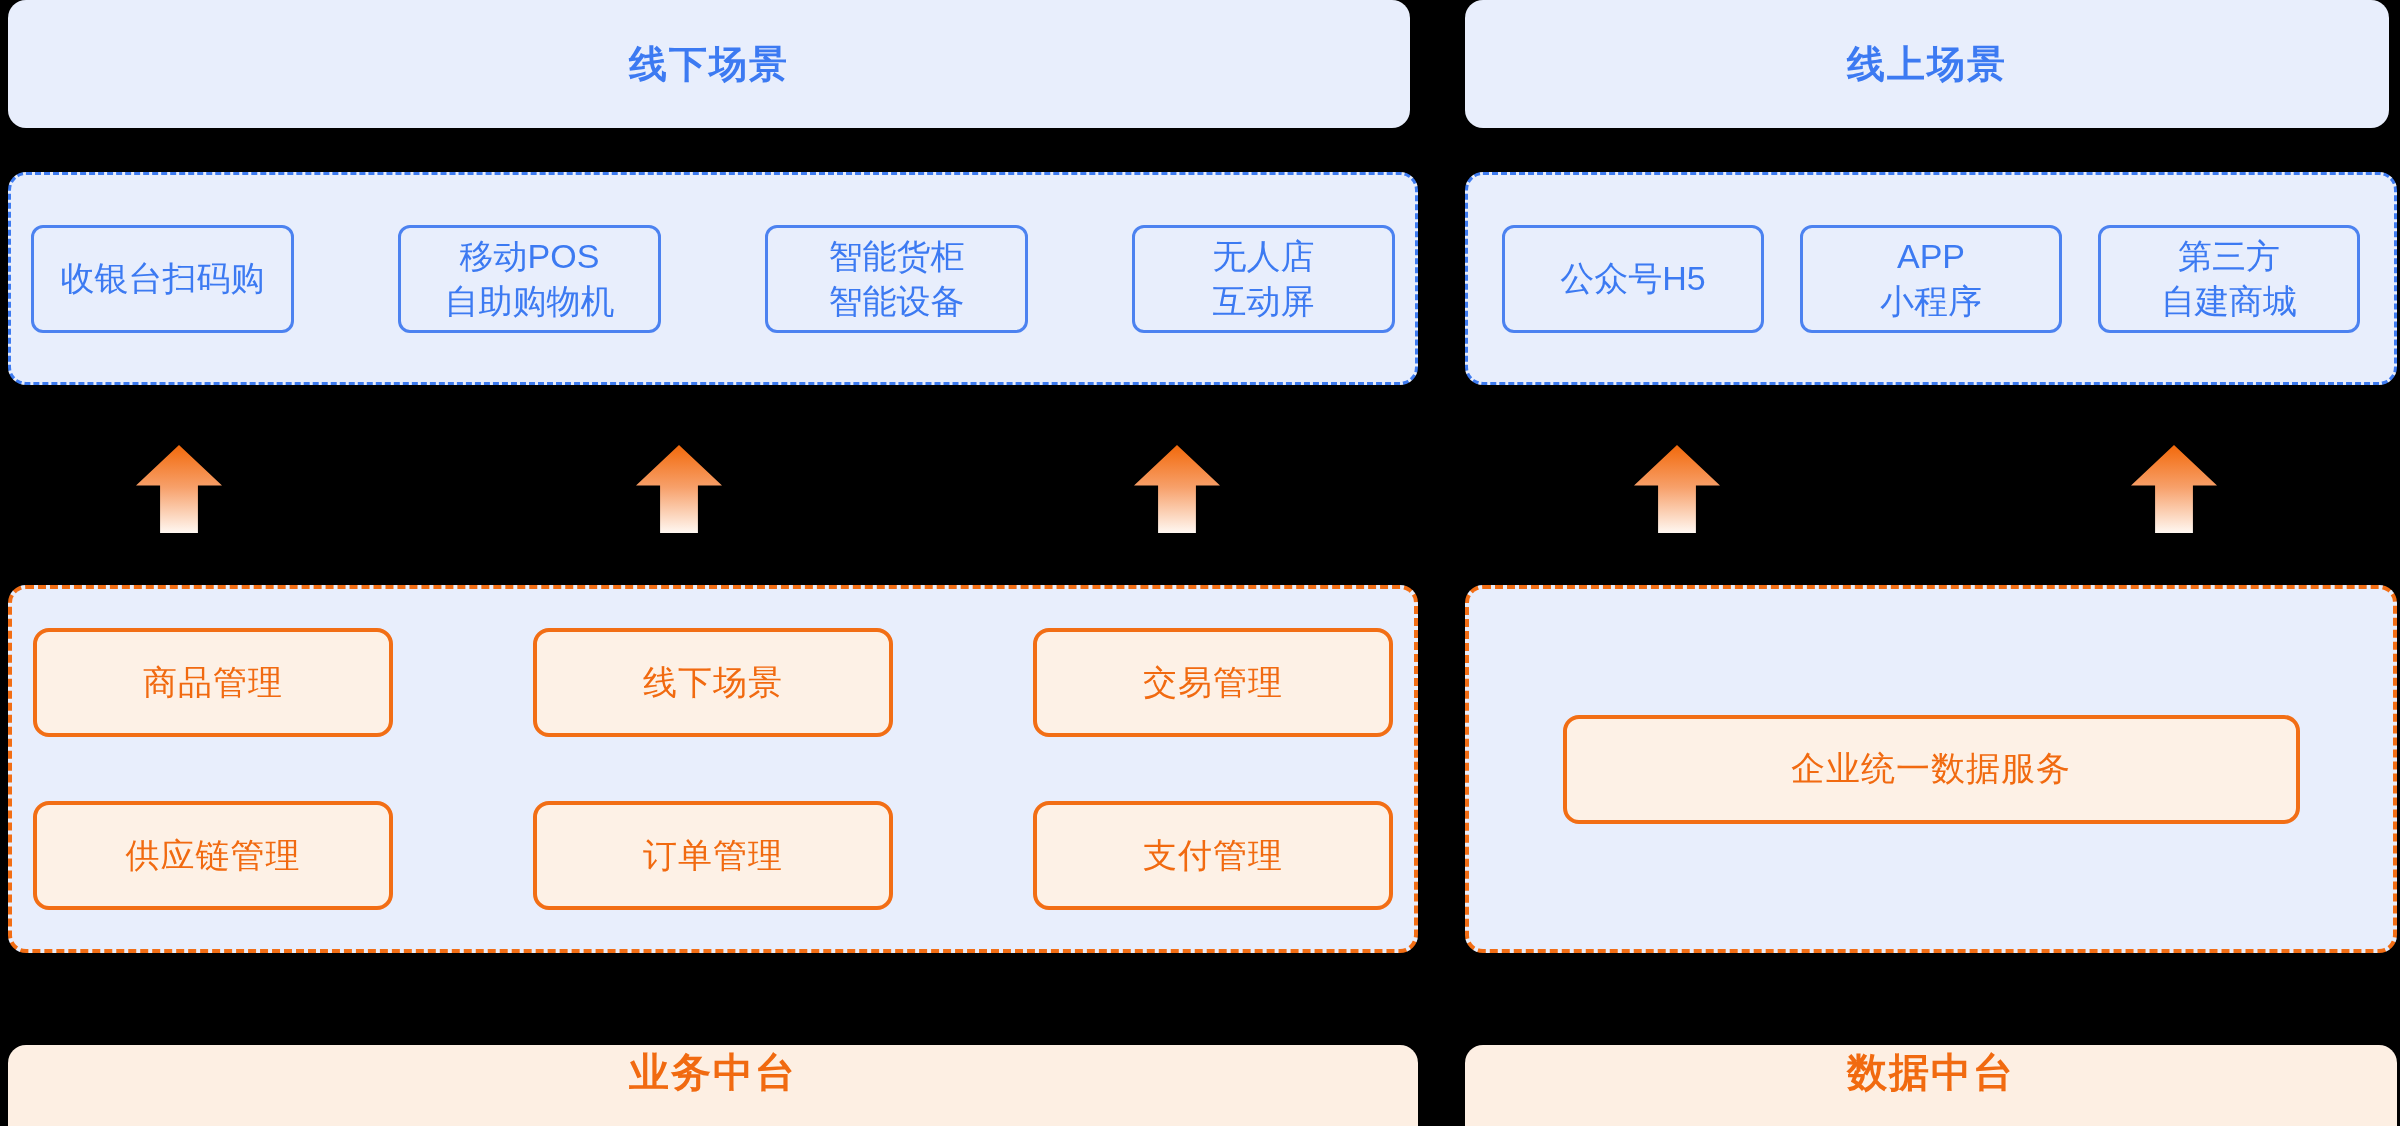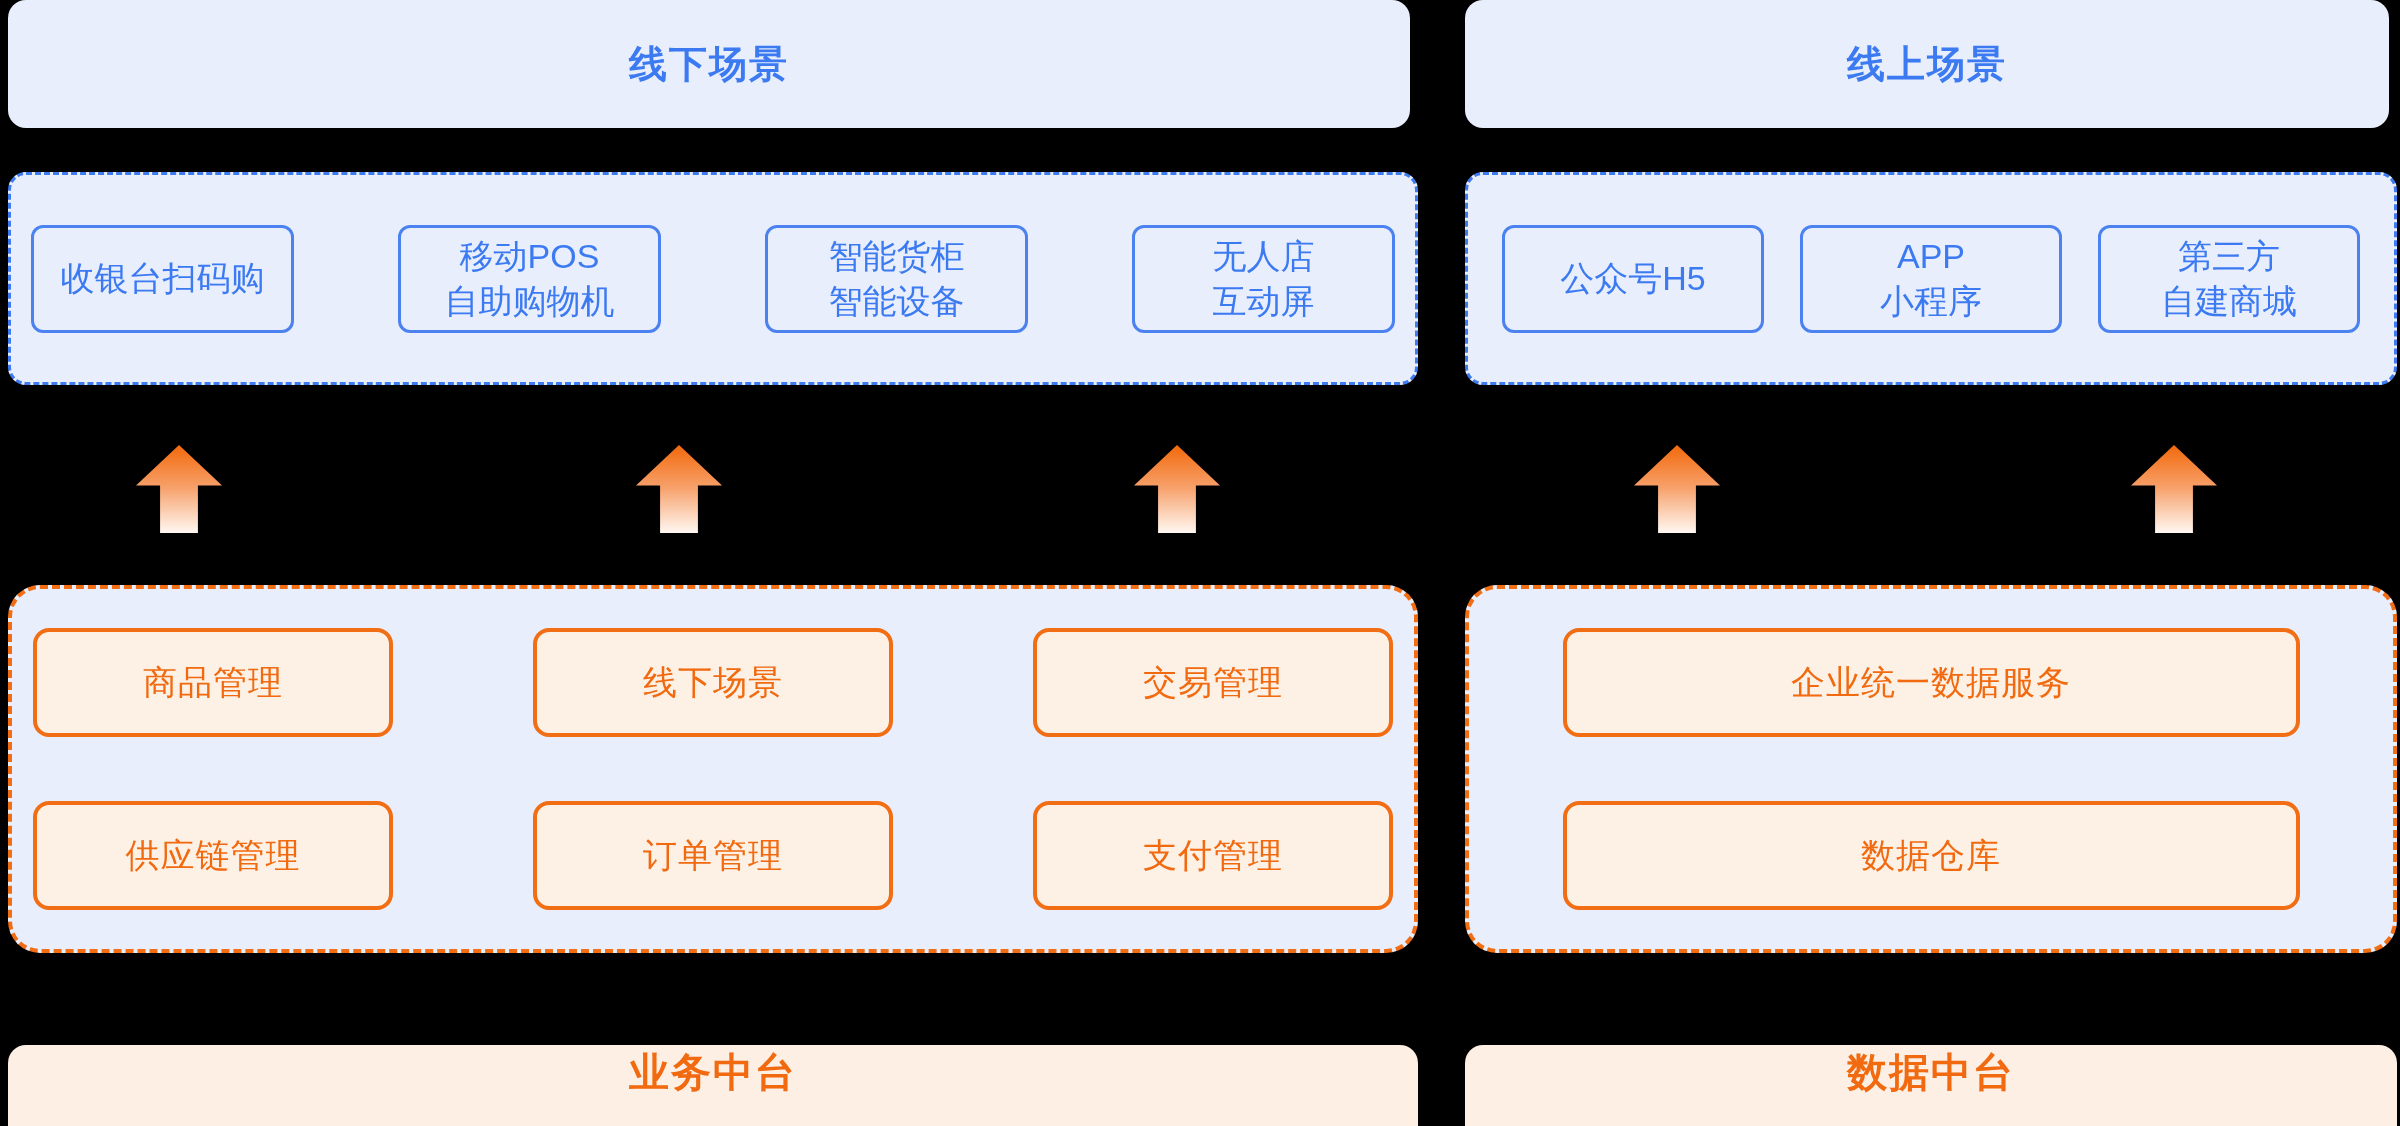--- a/index.html
+++ b/index.html
@@ -49,21 +49,21 @@
   .channels-right .channel-box{width:262px;}
 
   .arrow{
     position:absolute;top:445px;width:86px;height:88px;
     background:linear-gradient(180deg,var(--arrow-top) 0%,var(--arrow-mid) 48%,var(--arrow-bot) 100%);
     clip-path:polygon(50% 0%,100% 46%,72% 46%,72% 100%,28% 100%,28% 46%,0% 46%);
   }
 
   .services{
     position:absolute;top:585px;left:0;right:0;height:368px;box-sizing:border-box;
-    background:var(--lightblue);border:4px dashed var(--orange);border-radius:32px;
+    background:var(--lightblue);border:4px dashed var(--orange);border-radius:18px;
     display:flex;flex-direction:column;justify-content:center;gap:64px;
   }
   .svc-row{display:flex;justify-content:center;}
   .svc-row-left{gap:140px;}
   .svc-box{
     box-sizing:border-box;height:109px;
     background:var(--cream);border:4px solid var(--orange);border-radius:16px;
     display:flex;align-items:center;justify-content:center;text-align:center;
     font-size:34px;color:var(--orange-text);letter-spacing:1px;
   }
@@ -132,23 +132,20 @@
 自建商城</div>
     </div>
 
     <div class="arrow" style="left:169px"></div>
     <div class="arrow" style="left:666px"></div>
 
     <div class="services">
       <div class="svc-row">
         <div class="svc-box svc-box-wide">企业统一数据服务</div>
       </div>
-      <div class="svc-row">
-        <div class="svc-box svc-box-wide">数据仓库</div>
-      </div>
     </div>
 
     <div class="platform-band">
       <span>数据中台</span>
     </div>
   </div>
 
 </div>
 
 </body></html>

